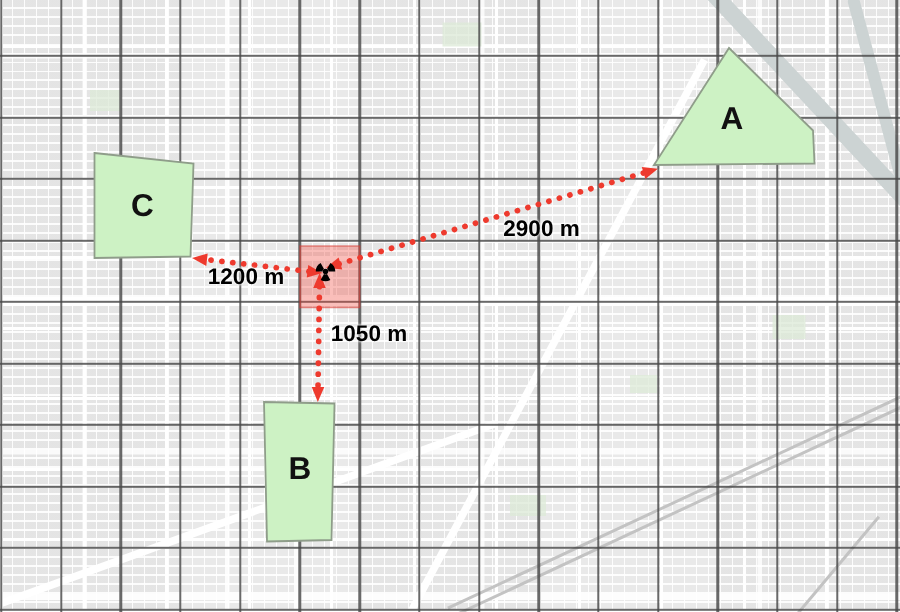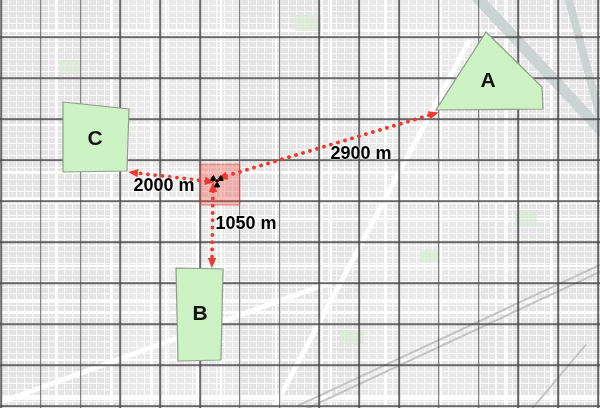--- a/index.html
+++ b/index.html
@@ -31,21 +31,21 @@
       repeating-linear-gradient(0deg, rgba(72,72,72,.82) 0 1.6px, transparent 1.6px 41px);
     background-position:0.2px 0, 0 -0.8px;
   }
   #overlay-svg{position:absolute; inset:0;}
   .zone-label{
     position:absolute; transform:translate(-50%,-50%);
     font-weight:bold; font-size:21px; color:#111; letter-spacing:0;
   }
   .dist-label{
     position:absolute; transform:translate(-50%,-50%);
-    font-weight:bold; font-size:18px; color:#000; white-space:nowrap;
+    font-weight:bold; font-size:15px; color:#000; white-space:nowrap;
     text-shadow:0 0 2px rgba(255,255,255,.95), 0 0 2px rgba(255,255,255,.95);
   }
 </style>
 </head>
 <body>
 
 <div id="viewport">
 
   <div id="map-base">
 
@@ -98,16 +98,16 @@
         <path d="M3.25,-5.63 A6.5,6.5 0 0 1 6.5,0 L2,0 A2,2 0 0 0 1,-1.73 Z"></path>
         <circle r="1.8"></circle>
       </g>
     </svg>
 
   <div class="zone-label" style="left: 488px; top: 80px;">A</div>
   <div class="zone-label" style="left: 200px; top: 313px;">B</div>
   <div class="zone-label" style="left: 95px; top: 138px;">C</div>
 
   <div class="dist-label" style="left: 361px; top: 153px;">2900 m</div>
-  <div class="dist-label" style="left: 164px; top: 185px;">2000 m</div>
+  <div class="dist-label" style="left: 164px; top: 185px;">1200 m</div>
   <div class="dist-label" style="left: 246px; top: 223px;">1050 m</div>
 
 </div>
 
 </body></html>

